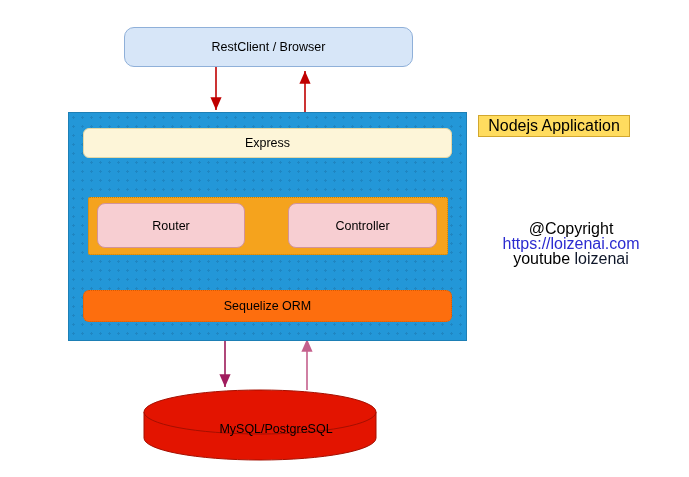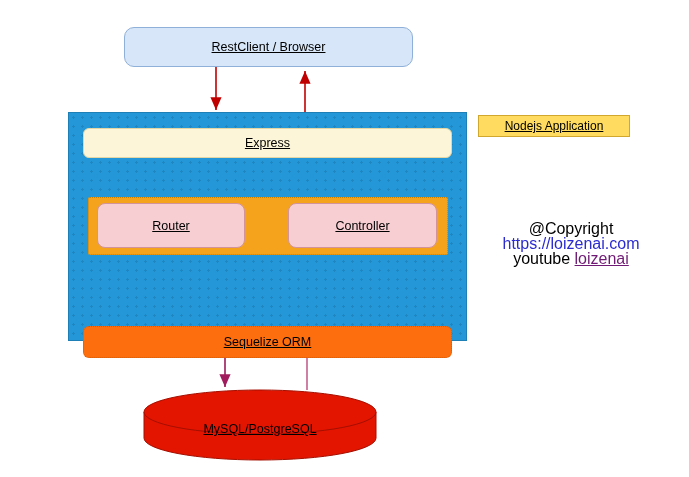--- a/index.html
+++ b/index.html
@@ -1,21 +1,21 @@
 <!DOCTYPE html>
 <html><head>
 <meta charset="utf-8">
 <style>
   html,body{margin:0;padding:0;background:#ffffff;}
   .stage{
     position:relative;width:689px;height:477px;background:#ffffff;
     font-family:"Liberation Sans", sans-serif;color:#000;overflow:hidden;
   }
   .box{position:absolute;display:flex;align-items:center;justify-content:center;
-       font-size:12.5px;box-sizing:border-box;text-decoration:underline;}
+       font-size:12.5px;box-sizing:border-box;}
   .client{
     left:124px;top:27px;width:289px;height:40px;
     background:#d7e6f8;border:1px solid #8fb0d9;border-radius:10px;
   }
   .app-container{
     left:68px;top:112px;width:399px;height:229px;
     background:#2397d8;border:1px solid #1d7fb5;
     background-image:radial-gradient(#1f86c2 1px, transparent 1.2px);
     background-size:9px 9px;
   }
@@ -30,36 +30,36 @@
   .router{
     left:97px;top:203px;width:148px;height:45px;
     background:#f7ced2;border:1px solid #d2939b;border-radius:8px;
   }
   .controller{
     left:288px;top:203px;width:149px;height:45px;
     background:#f7ced2;border:1px solid #d2939b;border-radius:8px;
   }
   .sequelize{
     left:83px;top:290px;width:369px;height:32px;
-    background:#fd6e0e;border:1px dotted #d85a00;border-radius:6px;margin-top:36px;
+    background:#fd6e0e;border:1px dotted #d85a00;border-radius:6px;
   }
   .nodejs-tag{
     left:478px;top:115px;width:152px;height:22px;
-    background:#ffdc5f;border:1px solid #d2a72e;font-size:12px;
+    background:#ffdc5f;border:1px solid #d2a72e;font-size:16px;
   }
   .db-label{
-    left:144px;top:421px;width:232px;height:16px;
+    left:160px;top:421px;width:232px;height:16px;
     font-size:12.5px;background:transparent;border:none;
   }
   .copyright{
     position:absolute;left:461px;top:221px;width:220px;
     font-size:16px;line-height:15px;text-align:center;
   }
   .copyright .url{color:#2b2bd0;}
-  .copyright .channel{color:#701a75;text-decoration:underline;}
+  .copyright .channel{color:#0f172a;}
   svg.overlay{position:absolute;left:0;top:0;width:689px;height:477px;pointer-events:none;}
 </style>
 </head>
 <body>
 
 <div class="stage">
 
   <svg class="overlay">
     <defs>
       <marker id="mRed" markerWidth="9" markerHeight="8" refX="8" refY="3.5" orient="auto">

